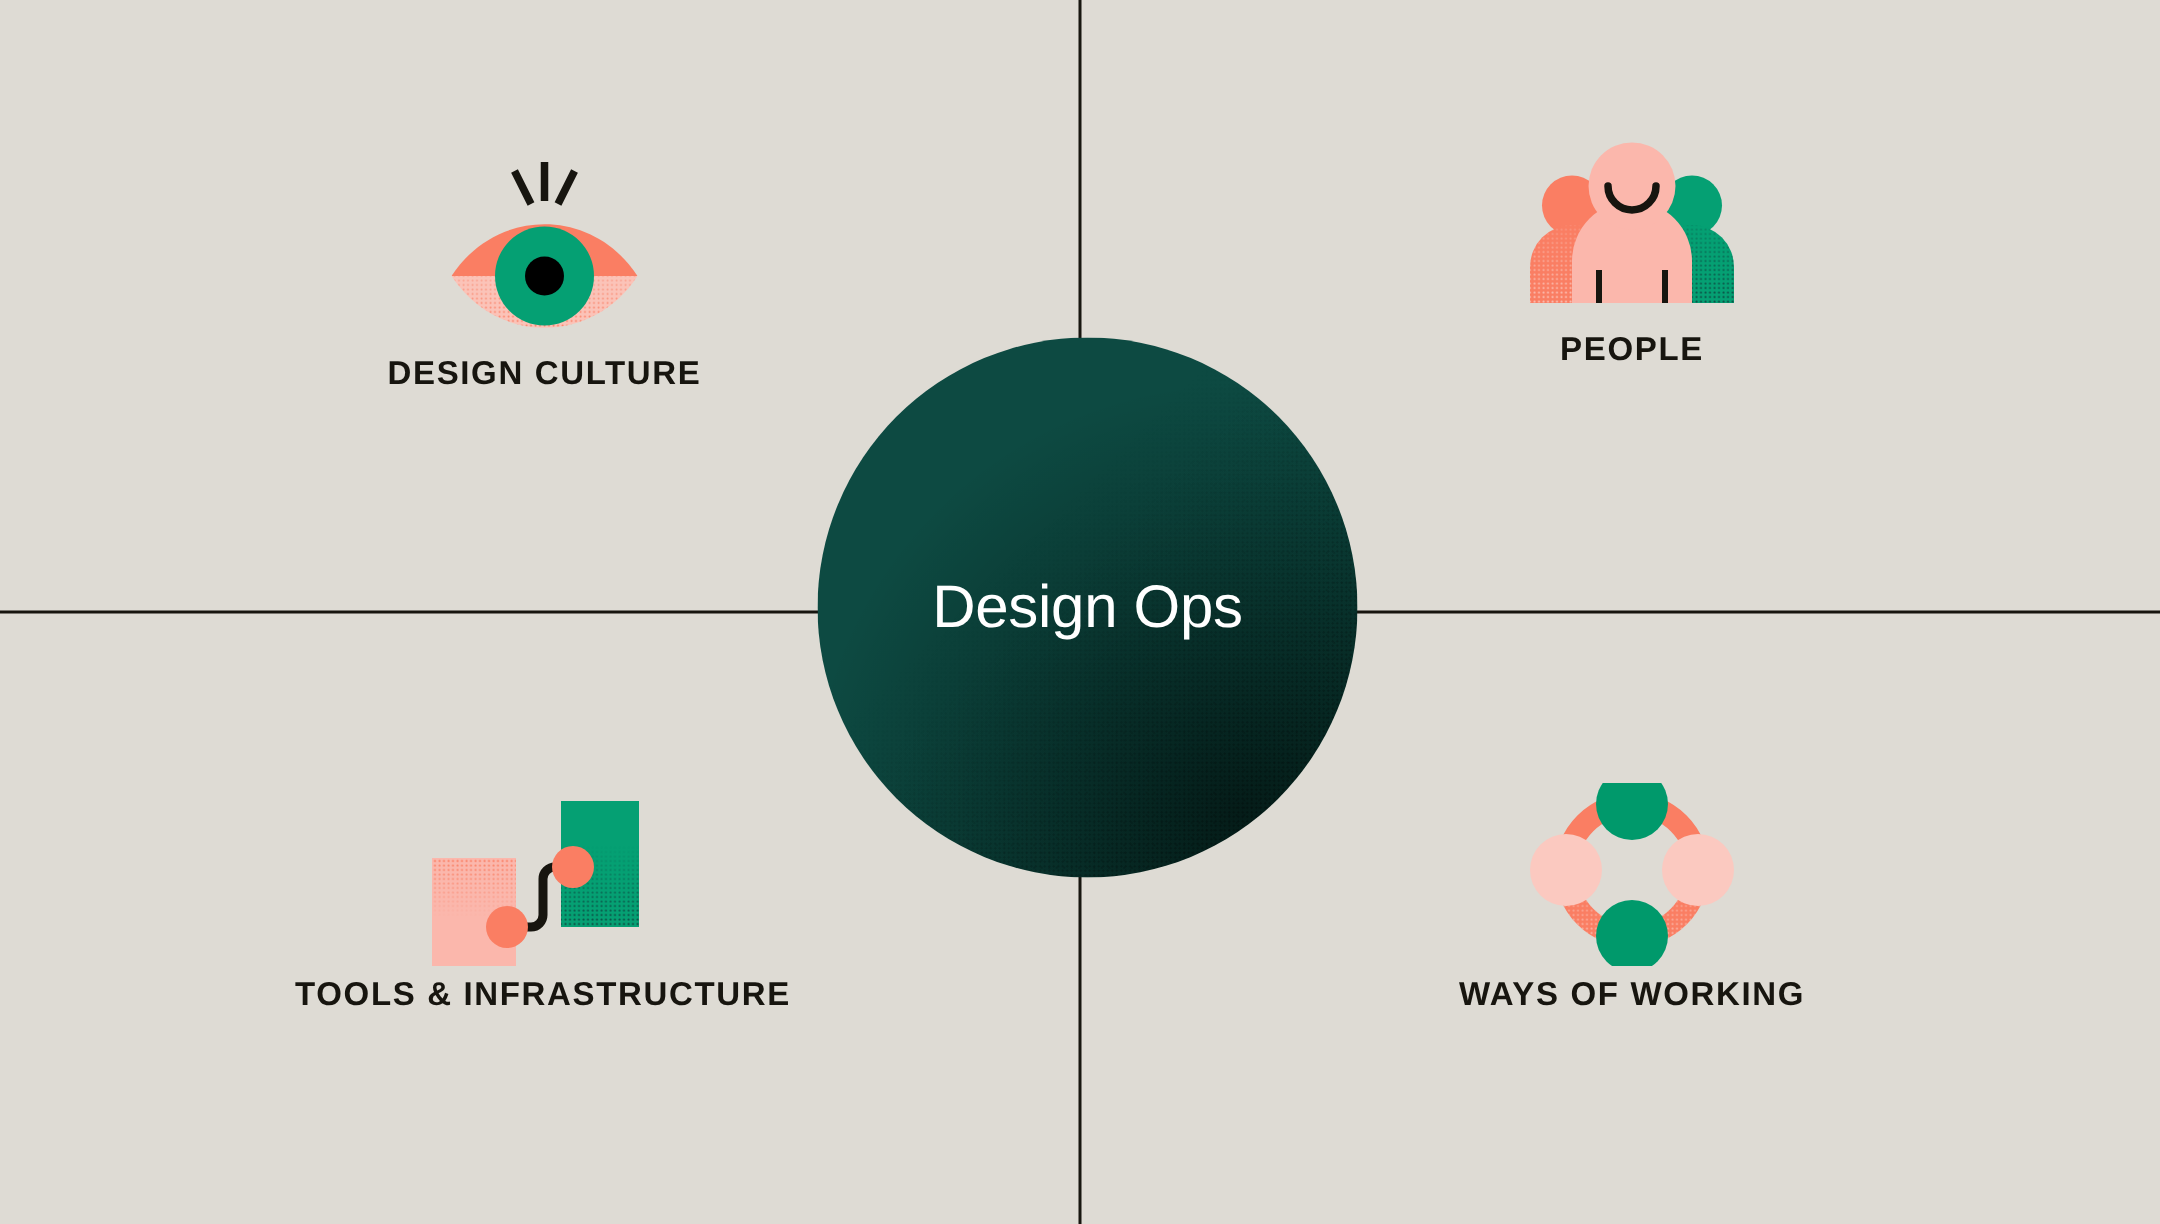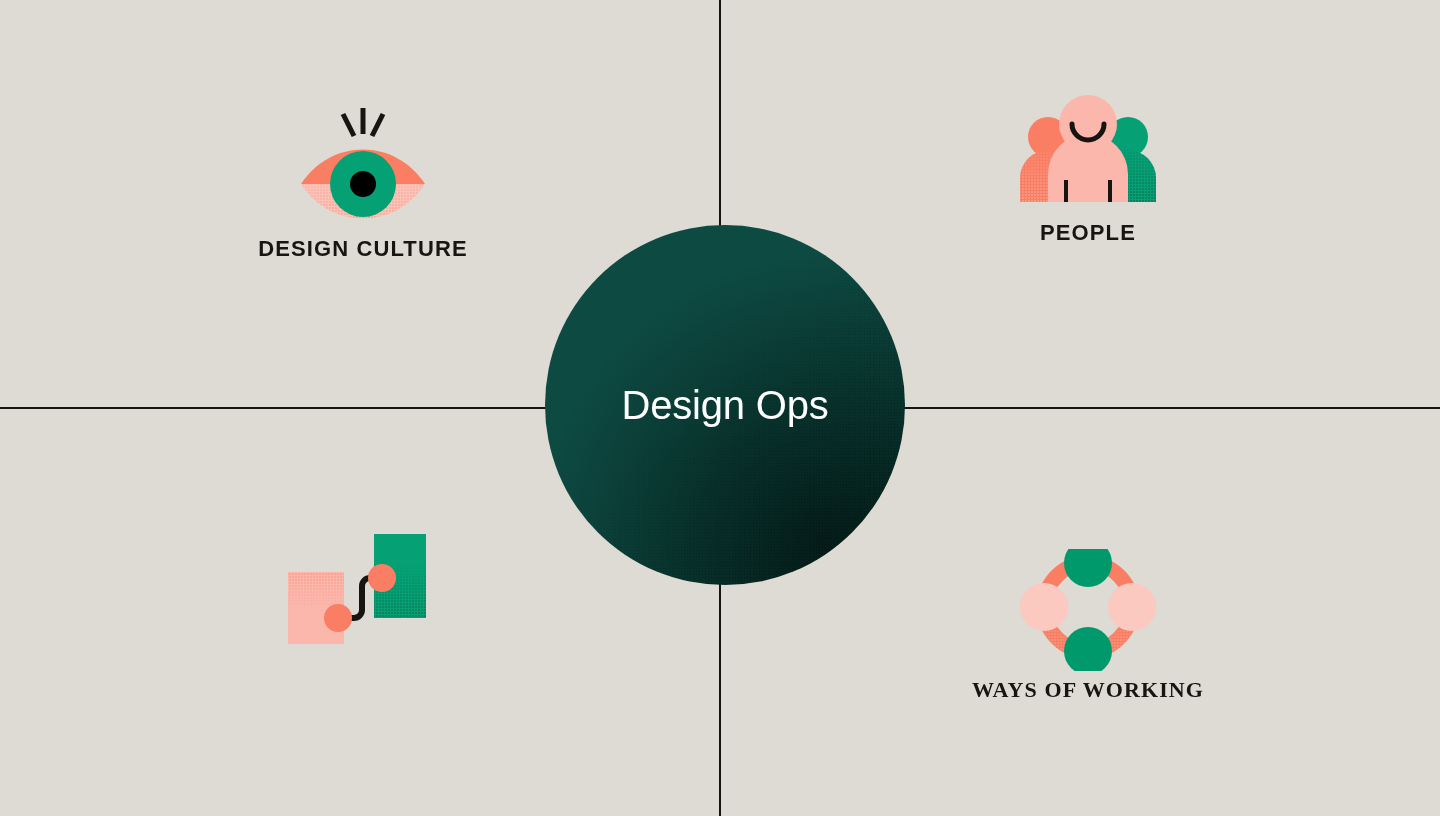--- a/index.html
+++ b/index.html
@@ -95,21 +95,21 @@
     font-weight: 700;
     letter-spacing: 1.1px;
     color: #17150F;
     white-space: nowrap;
     text-transform: uppercase;
   }
 
   #node-design-culture { left: 245px; top: 108px; width: 236px; }
   #node-people        { left: 1010px; top: 92px; width: 156px; }
   #node-tools         { left: 178px; top: 522px; width: 368px; }
-  #node-ways          { left: 958px; top: 549px; width: 260px; font-family: Liberation Serif, serif; }
+  #node-ways          { left: 958px; top: 522px; width: 260px; }
 
   .icon-box {
     position: relative;
     height: 112px;
   }
 </style>
 </head>
 <body>
 
 <div class="canvas">
@@ -251,20 +251,21 @@
           <g mask="url(#tGreenMask)">
               <rect x="196" y="12" width="52" height="84" fill="url(#dotsGreenT)"></rect>
             </g>
         </g>
 
         <path d="M160 96 L176 96 A8 8 0 0 0 184 88 L184 64 A8 8 0 0 1 192 56 L204 56" fill="none" stroke="#17150F" stroke-width="6" stroke-linecap="round"></path>
         <circle cx="160" cy="96" r="14" fill="#FA7E63"></circle>
         <circle cx="204" cy="56" r="14" fill="#FA7E63"></circle>
       </svg>
     </div>
+    <div class="node-label">TOOLS &amp; INFRASTRUCTURE</div>
   </div>
 
   <div class="node" id="node-ways">
     <div class="node-icon icon-box" style="width:260px;">
       <svg width="260" height="122" viewBox="0 0 260 122" xmlns="http://www.w3.org/2000/svg">
         <defs>
           <linearGradient id="ringFade" x1="0" y1="0" x2="0" y2="1">
             <stop offset="0.4" stop-color="#FFFFFF" stop-opacity="0"></stop>
             <stop offset="1" stop-color="#FFFFFF" stop-opacity="1"></stop>
           </linearGradient>

